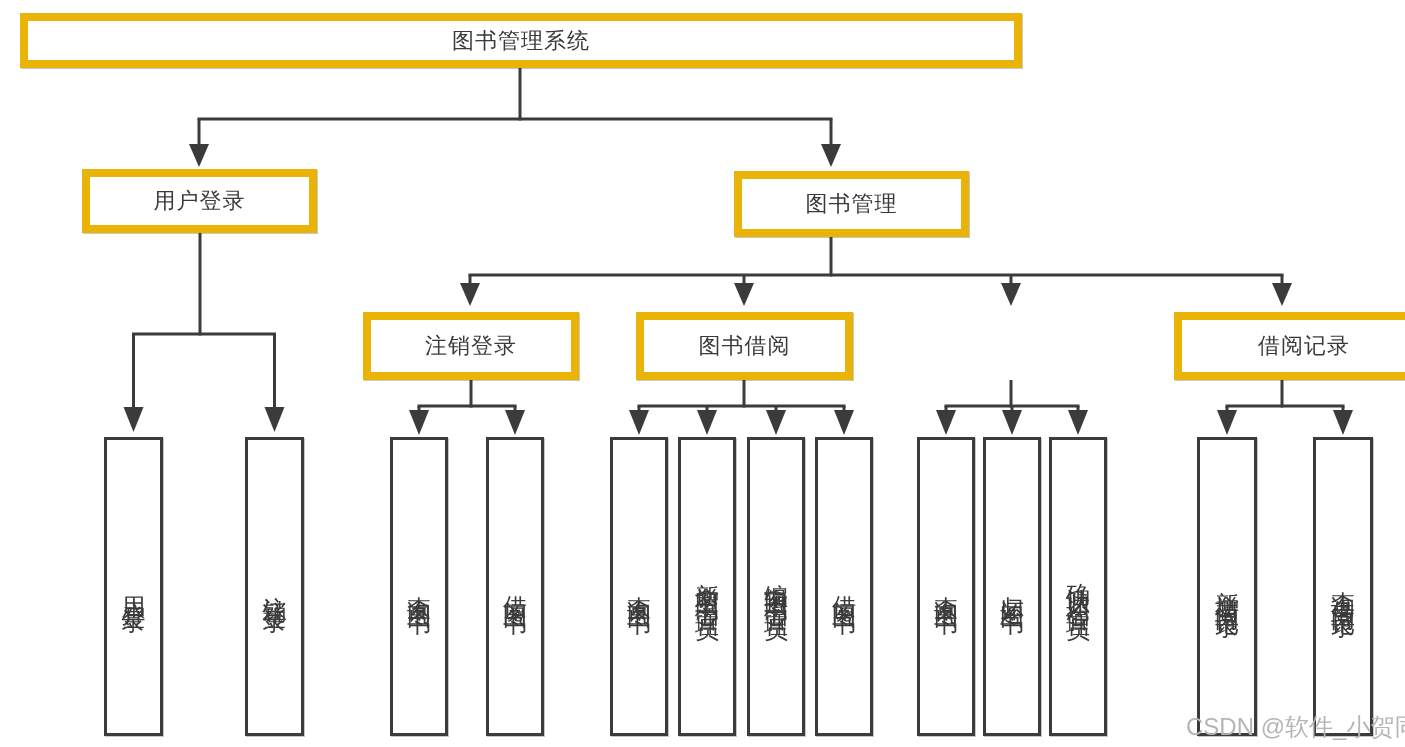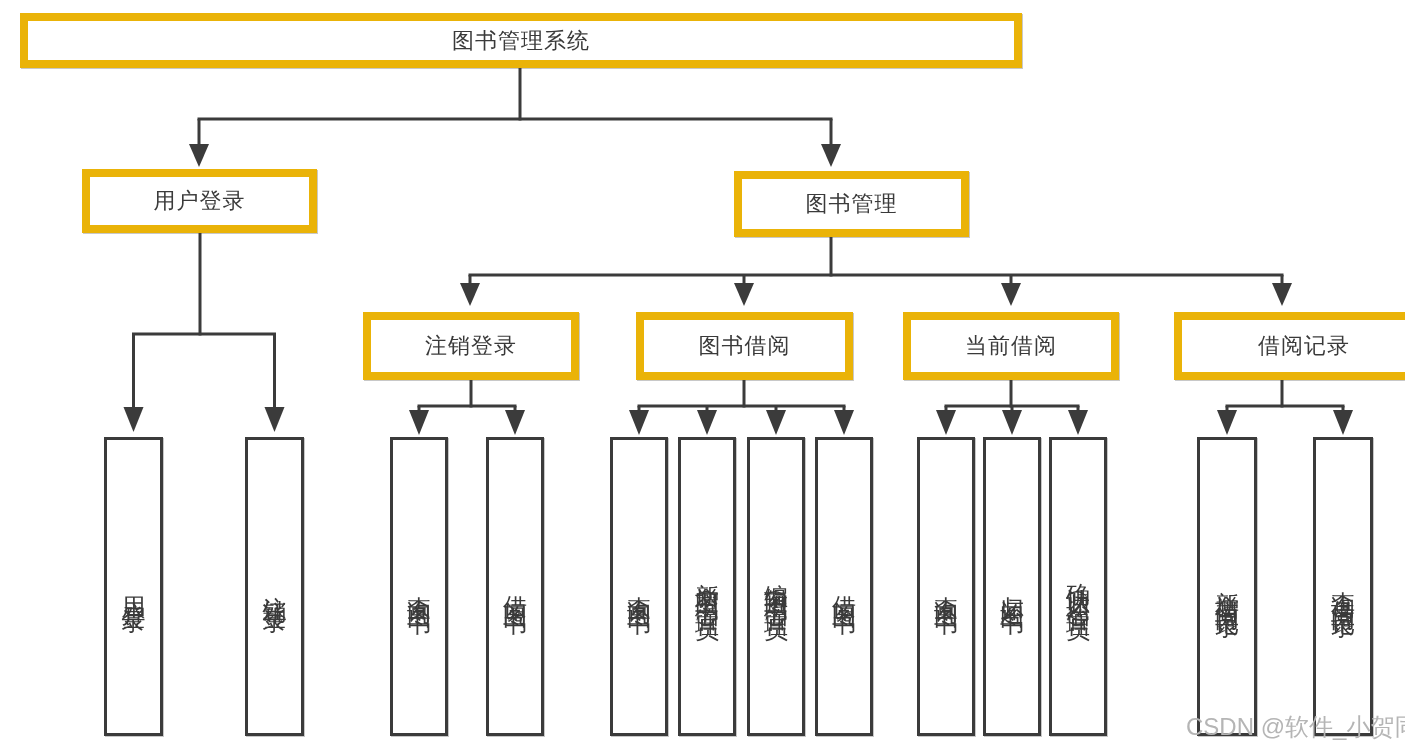--- a/index.html
+++ b/index.html
@@ -142,21 +142,20 @@
     </g>
   </svg>
 
   <div class="hbox" style="left:20px; top:13px; width:1002px; height:55px;">图书管理系统</div>
 
   <div class="hbox" style="left:82px; top:169px; width:235px; height:64px;">用户登录</div>
   <div class="hbox" style="left:714px; top:171px; width:235px; height:66px;margin-left:20px;">图书管理</div>
 
   <div class="hbox" style="left:363px; top:312px; width:216px; height:68px;">注销登录</div>
   <div class="hbox" style="left:636px; top:312px; width:217px; height:68px;">图书借阅</div>
-  <div class="hbox" style="left:903px; top:312px; width:216px; height:68px;">当前借阅</div>
   <div class="hbox" style="left:1174px; top:312px; width:260px; height:68px;">借阅记录</div>
 
   <div class="vbox" style="left:104px; width:59px;">
     <span>用户登录</span>
   </div>
   <div class="vbox" style="left:245px; width:59px;">
     <span>注销登录</span>
   </div>
 
   <div class="vbox" style="left:390px; width:58px;">

